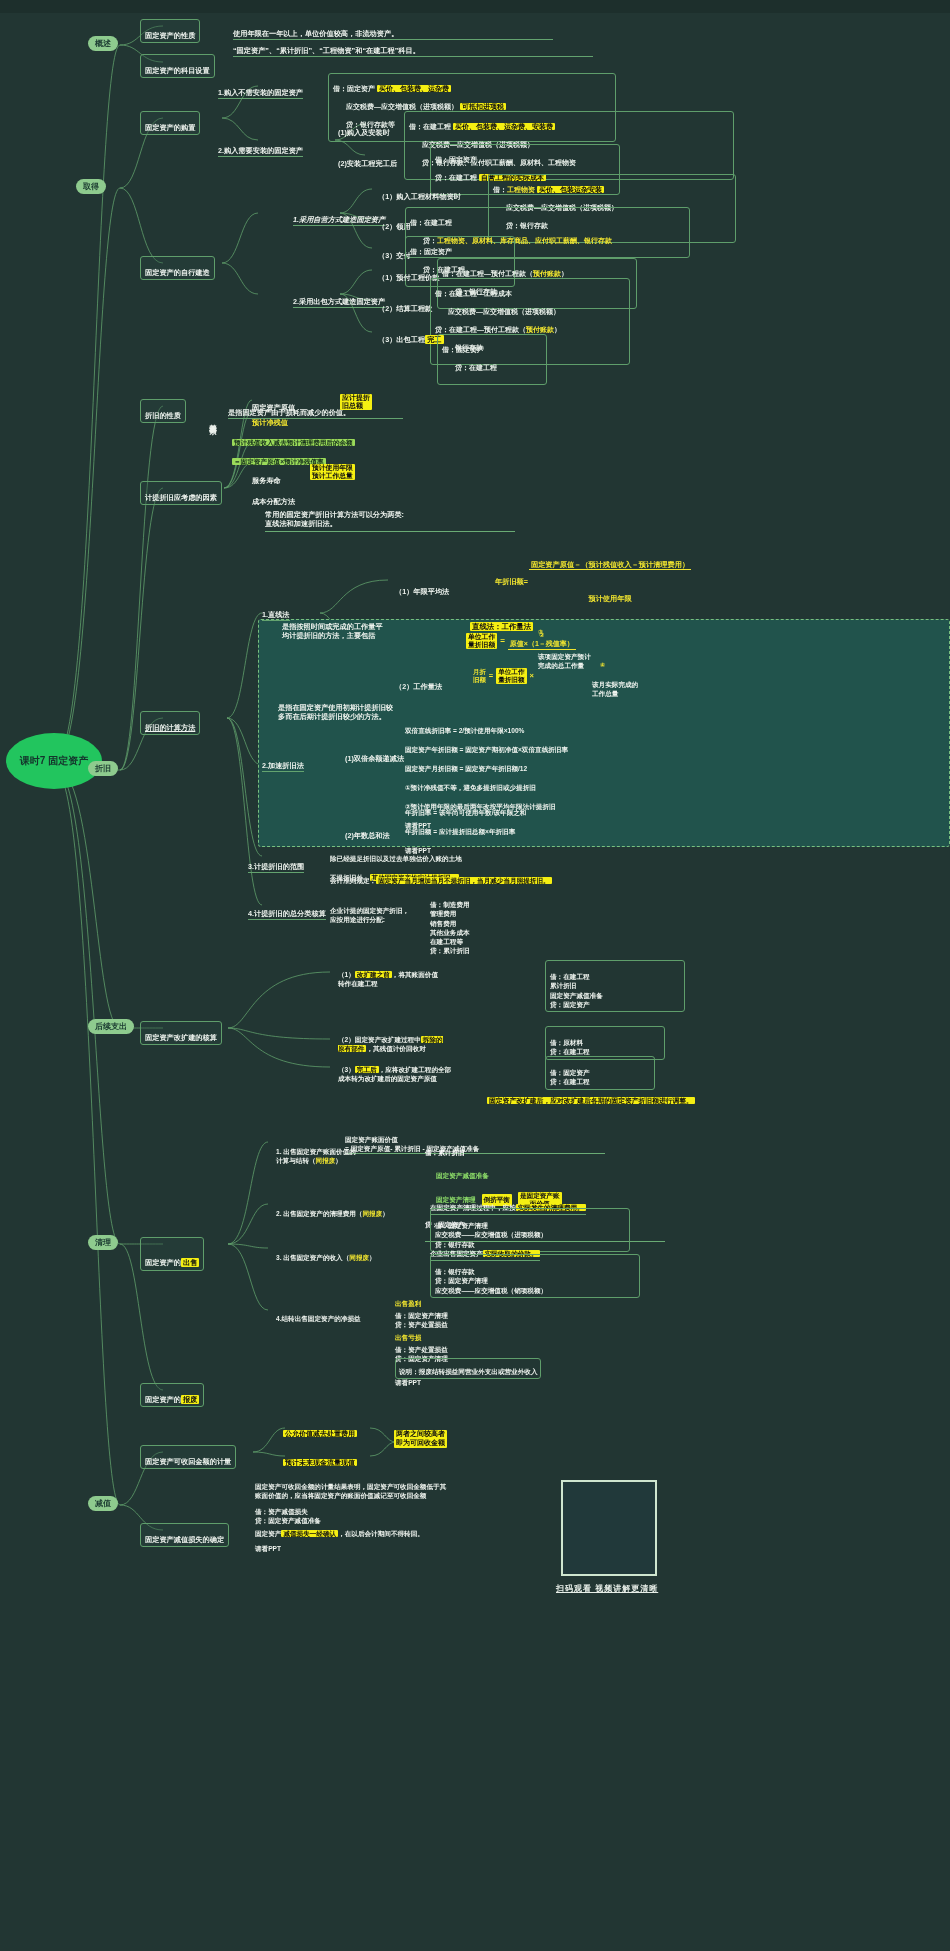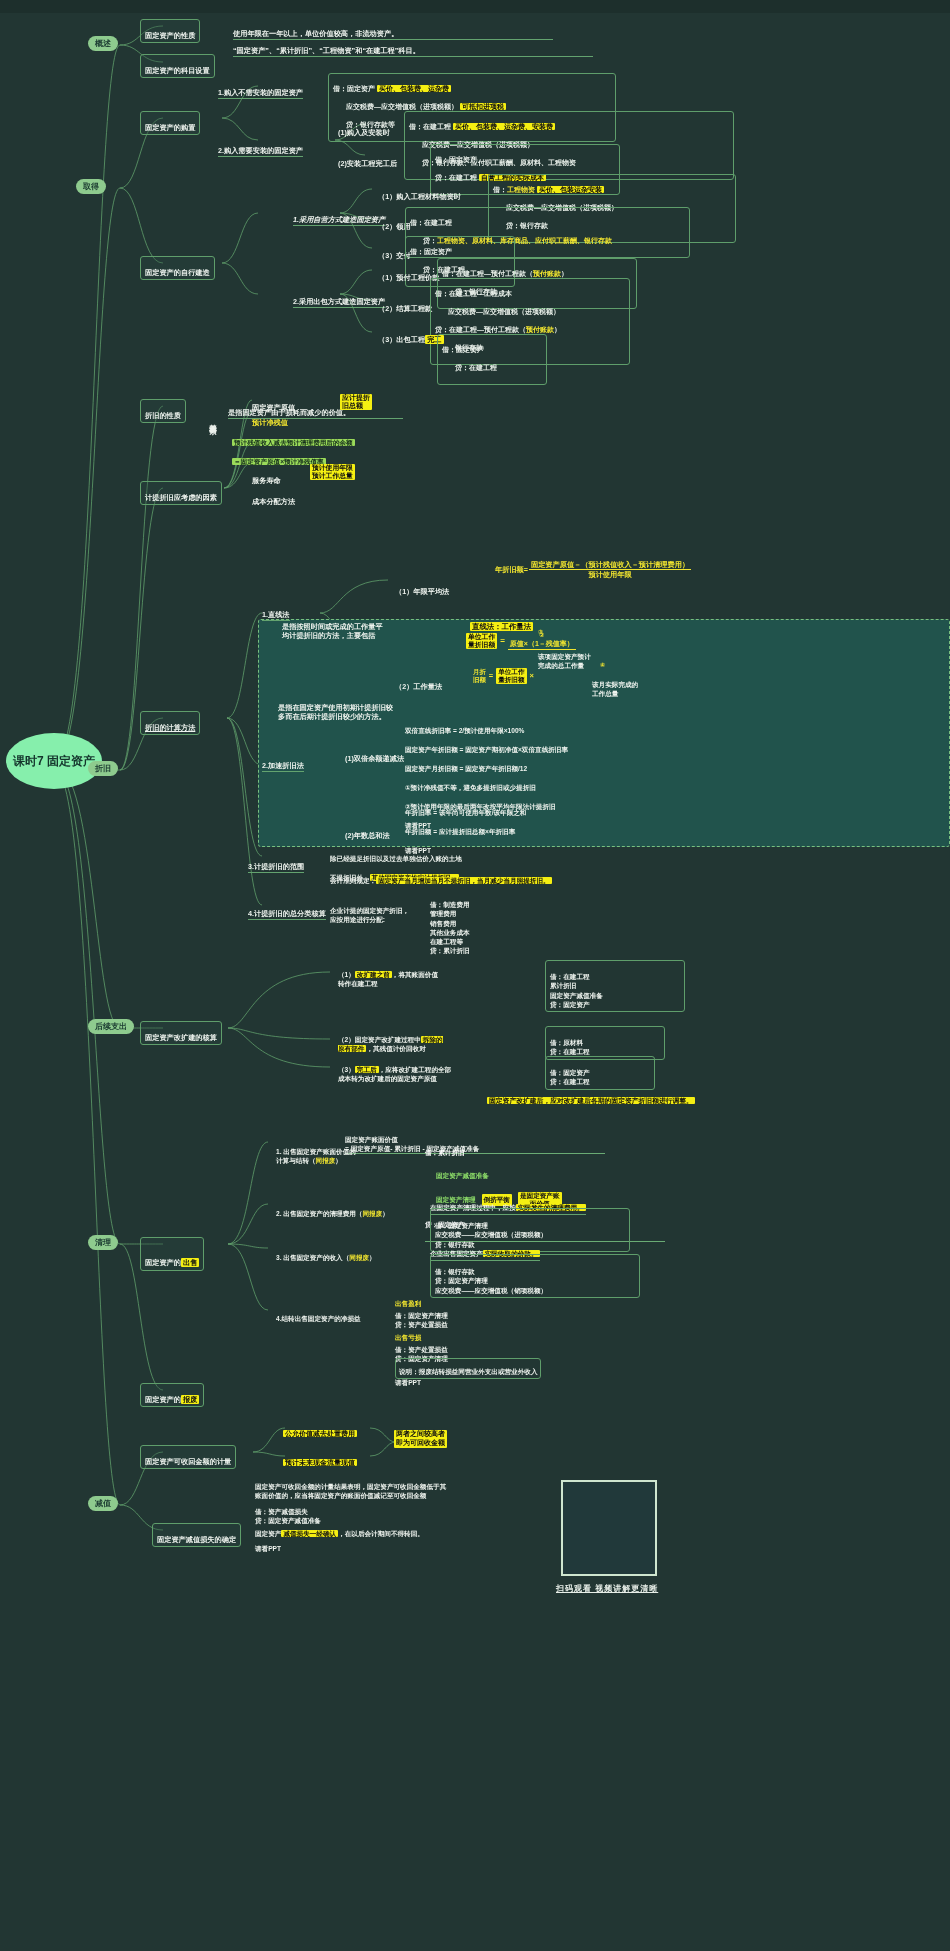--- a/index.html
+++ b/index.html
@@ -8,21 +8,21 @@
   .topbar{position:absolute;left:0;top:0;width:950px;height:13px;background:#1d2f2c;}
   .node{position:absolute;box-sizing:border-box;line-height:1.28;}
   
   .t{font-size:7.2px;color:#eef3ee;font-weight:bold;white-space:pre-line;}
   .t.small{font-size:6.6px;}
   .u{border-bottom:1px solid #63a36f;padding-bottom:1px;}
   
   .b{border:1px solid #5f9e6b;border-radius:3px;padding:2px 4px;font-size:7.2px;font-weight:bold;color:#eef3ee;background:rgba(40,70,62,.35);white-space:pre-line;}
   .ring{border:1px solid #6aab74;border-radius:3px;}
   
-  .root{position:absolute;background:#86efac;color:#14352c;border-radius:50%;display:flex;align-items:center;justify-content:center;text-align:right;font-weight:bold;font-size:12px;line-height:1.25;}
+  .root{position:absolute;background:#22c55e;color:#14352c;border-radius:50%;display:flex;align-items:center;justify-content:center;text-align:right;font-weight:bold;font-size:10px;line-height:1.25;}
   .branch{position:absolute;background:#8ecb8e;color:#1b3b31;border-radius:9px;display:flex;align-items:center;justify-content:center;font-weight:bold;font-size:8px;padding:2px 7px;}
   
   .hl{background:#f5ef12;color:#101010;padding:0 2px;border-radius:1px;font-weight:bold;}
   .hlg{background:#9ada5a;color:#16301b;padding:0 2px;border-radius:1px;font-weight:bold;}
   .y{color:#f2e52f;}
   .g{color:#8fe06a;}
   .w{color:#ffffff;}
   svg.links{position:absolute;left:0;top:0;width:950px;height:1951px;pointer-events:none;}
   .teal{position:absolute;background:#21534c;border:1px dashed #78c07f;border-radius:3px;}
   .qr{position:absolute;border:2px solid #cfe6cf;background:#21393a;}
@@ -231,34 +231,37 @@
   <div class="node" style="left:310px;top:463px;">
     <span class="hl" style="font-size:6.8px;display:inline-block;white-space:pre-line;line-height:1.25;">预计使用年限
 预计工作总量</span></div>
   <div class="node t" style="left:252px;top:488px;">
     <span>成本分配方法</span></div>
 
   <div class="node b" style="left:140px;top:711px;text-decoration:underline;">
     <span>折旧的计算方法</span></div>
 
   <div class="teal" style="left:258px;top:619px;width:690px;height:226px;"></div>
+  <div class="node t" style="left:265px;top:501px;width:250px;border-bottom:1px solid #6aab74;padding-bottom:2px;">
+    <span>常用的固定资产折旧计算方法可以分为两类:
+直线法和加速折旧法。</span></div>
 
   <div class="node t u" style="left:262px;top:601px;">
     <span>1.直线法</span></div>
   <div class="node t" style="left:282px;top:613px;width:120px;">
     <span>是指按照时间或完成的工作量平
 均计提折旧的方法，主要包括</span></div>
 
   <div class="node t" style="left:395px;top:578px;">
     <span>（1）年限平均法</span></div>
   <div class="node" style="left:495px;top:560px;display:flex;align-items:center;gap:1px;color:#f2e52f;font-size:7.2px;font-weight:bold;">
     <span>年折旧额=</span>
     <span style="display:inline-block;text-align:center;">
       <span style="display:block;border-bottom:1px solid #f2e52f;padding:0 2px;">固定资产原值－（预计残值收入－预计清理费用）</span>
-      <span style="display:block;">预计使用年限</span>
+      <span style="display:block;margin-top:24px;">预计使用年限</span>
     </span>
   </div>
 
   <div class="node" style="left:470px;top:614px;">
     <span class="hl" style="font-size:7.4px;">直线法：工作量法</span></div>
 
   <div class="node" style="left:466px;top:632px;display:flex;align-items:center;gap:3px;">
     <span class="hl" style="font-size:6.8px;display:inline-block;white-space:pre-line;line-height:1.22;text-align:center;">单位工作
 量折旧额</span>
     <span class="y" style="font-size:8px;font-weight:bold;">=</span>
@@ -428,21 +431,21 @@
   <div class="node b" style="left:140px;top:1445px;">
     <span>固定资产可收回金额的计量</span></div>
   <div class="node" style="left:283px;top:1421px;">
     <span class="hl" style="font-size:7px;">公允价值减去处置费用</span></div>
   <div class="node" style="left:394px;top:1430px;">
     <span class="hl" style="font-size:7px;display:inline-block;white-space:pre-line;line-height:1.25;">两者之间较高者
 即为可回收金额</span></div>
   <div class="node" style="left:283px;top:1450px;">
     <span class="hl" style="font-size:7px;">预计未来现金流量现值</span></div>
 
-  <div class="node b" style="left:152px;top:1523px;">
+  <div class="node b" style="left:140px;top:1523px;">
     <span>固定资产减值损失的确定</span></div>
   <div class="node t small" style="left:255px;top:1472px;width:310px;line-height:1.45;">
     <span>固定资产可收回金额的计量结果表明，固定资产可收回金额低于其
 账面价值的，应当将固定资产的账面价值减记至可收回金额</span></div>
   <div class="node t small" style="left:255px;top:1497px;width:180px;line-height:1.45;">
     <span>借：资产减值损失
 贷：固定资产减值准备</span></div>
   <div class="node t small" style="left:255px;top:1522px;">
     <span>固定资产</span><span class="hl">减值损失一经确认</span><span>，在以后会计期间不得转回。</span></div>
   <div class="node t small" style="left:255px;top:1537px;">

